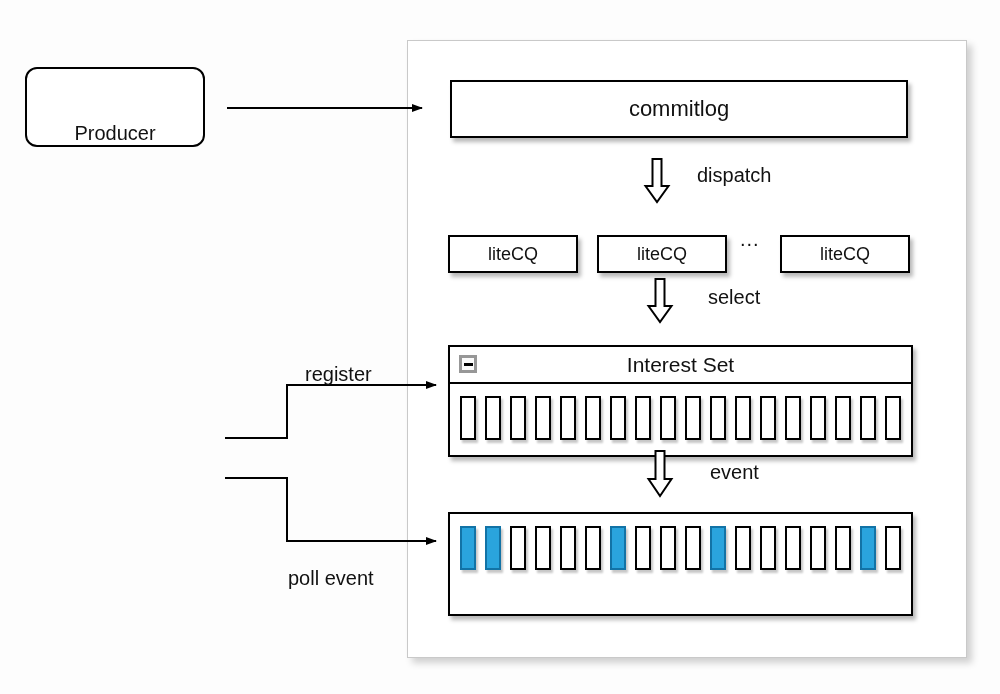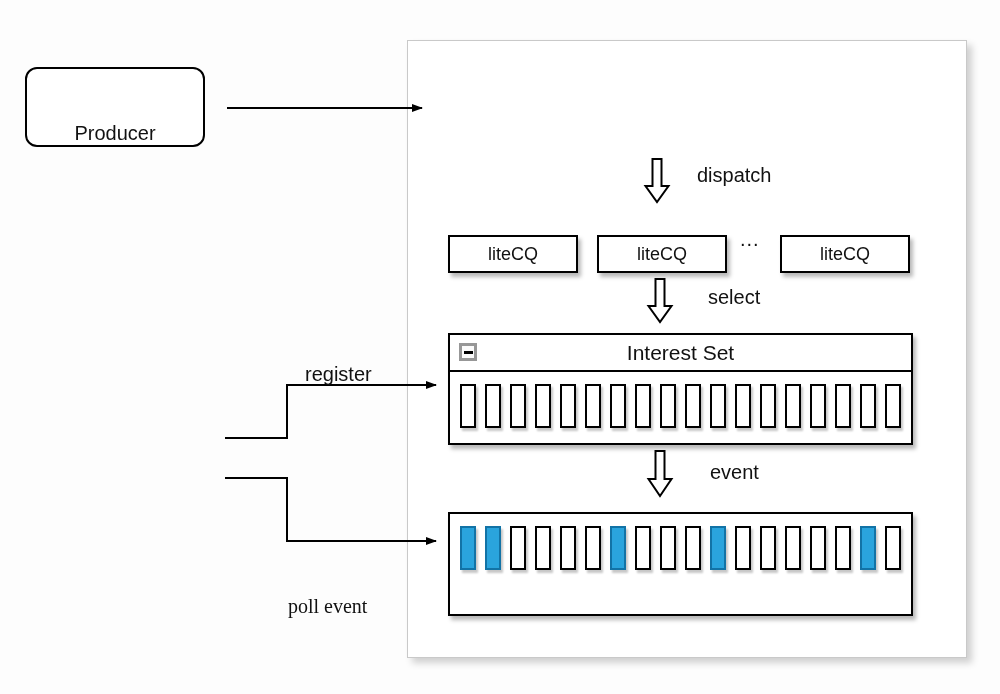--- a/index.html
+++ b/index.html
@@ -20,21 +20,21 @@
   .node{position:absolute;border:2px solid #000;background:#fff;display:flex;align-items:center;
         justify-content:center;box-sizing:border-box;box-shadow:3px 4px 4px rgba(0,0,0,0.28);}
   .commitlog{left:450px;top:80px;width:458px;height:58px;font-size:22px;}
   .litecq{top:224px;width:130px;height:38px;font-size:18px;margin-top:11px;}
   .litecq.q1{left:448px;} .litecq.q2{left:597px;} .litecq.q3{left:780px;}
   .ellipsis{position:absolute;left:740px;top:228px;width:32px;font-size:20px;letter-spacing:1px;}
 
   
   .setbox{position:absolute;left:448px;width:465px;border:2px solid #000;background:#fff;
           box-sizing:border-box;box-shadow:3px 4px 4px rgba(0,0,0,0.28);}
-  .setbox.interest{top:333px;height:112px;}
+  .setbox.interest{top:345px;height:112px;}
   .setbox.ready{top:512px;height:104px;}
   .sethead{position:relative;height:35px;border-bottom:2px solid #000;display:flex;
            align-items:center;justify-content:center;font-size:21px;}
   .collapse{position:absolute;left:9px;top:8px;width:18px;height:18px;border:3px solid #979797;
             background:#fbfbfb;box-sizing:border-box;display:flex;align-items:center;justify-content:center;}
   .collapse .bar{width:9px;height:3px;background:#000;}
   .slotrow{display:flex;justify-content:space-between;align-items:center;padding:12px 10px;height:68px;box-sizing:border-box;}
   .slot{width:16px;height:44px;border:2px solid #000;background:#fff;box-sizing:border-box;
         box-shadow:2px 3px 2px rgba(0,0,0,0.22);}
 
@@ -48,20 +48,23 @@
 <body>
 
 <div class="canvas">
 
   <div class="panel"></div>
 
   <div class="actor producer">
     <span>Producer</span>
   </div>
 
+  <div class="node commitlog">
+    <span>commitlog</span>
+  </div>
 
   <div class="node litecq q1">
     <span>liteCQ</span>
   </div>
   <div class="node litecq q2">
     <span>liteCQ</span>
   </div>
   <div class="ellipsis">...</div>
   <div class="node litecq q3">
     <span>liteCQ</span>
@@ -136,15 +139,15 @@
 
     <path d="M655.5,279 L664.5,279 L664.5,306 L671.5,306 L660,322 L648.5,306 L655.5,306 Z" fill="#fff" stroke="#000" stroke-width="2" stroke-linejoin="miter"></path>
 
     <path d="M655.5,451 L664.5,451 L664.5,479 L671.5,479 L660,496 L648.5,479 L655.5,479 Z" fill="#fff" stroke="#000" stroke-width="2" stroke-linejoin="miter"></path>
   </svg>
 
   <div class="lbl" style="left:697px;top:164px;">dispatch</div>
   <div class="lbl" style="left:708px;top:286px;">select</div>
   <div class="lbl" style="left:710px;top:461px;">event</div>
   <div class="lbl small" style="left:305px;top:347px;">register</div>
-  <div class="lbl small" style="left:288px;top:579px;font-family:Liberation Serif, serif;">poll event</div>
+  <div class="lbl small" style="left:288px;top:551px;">poll event</div>
 
 </div>
 
 </body></html>

